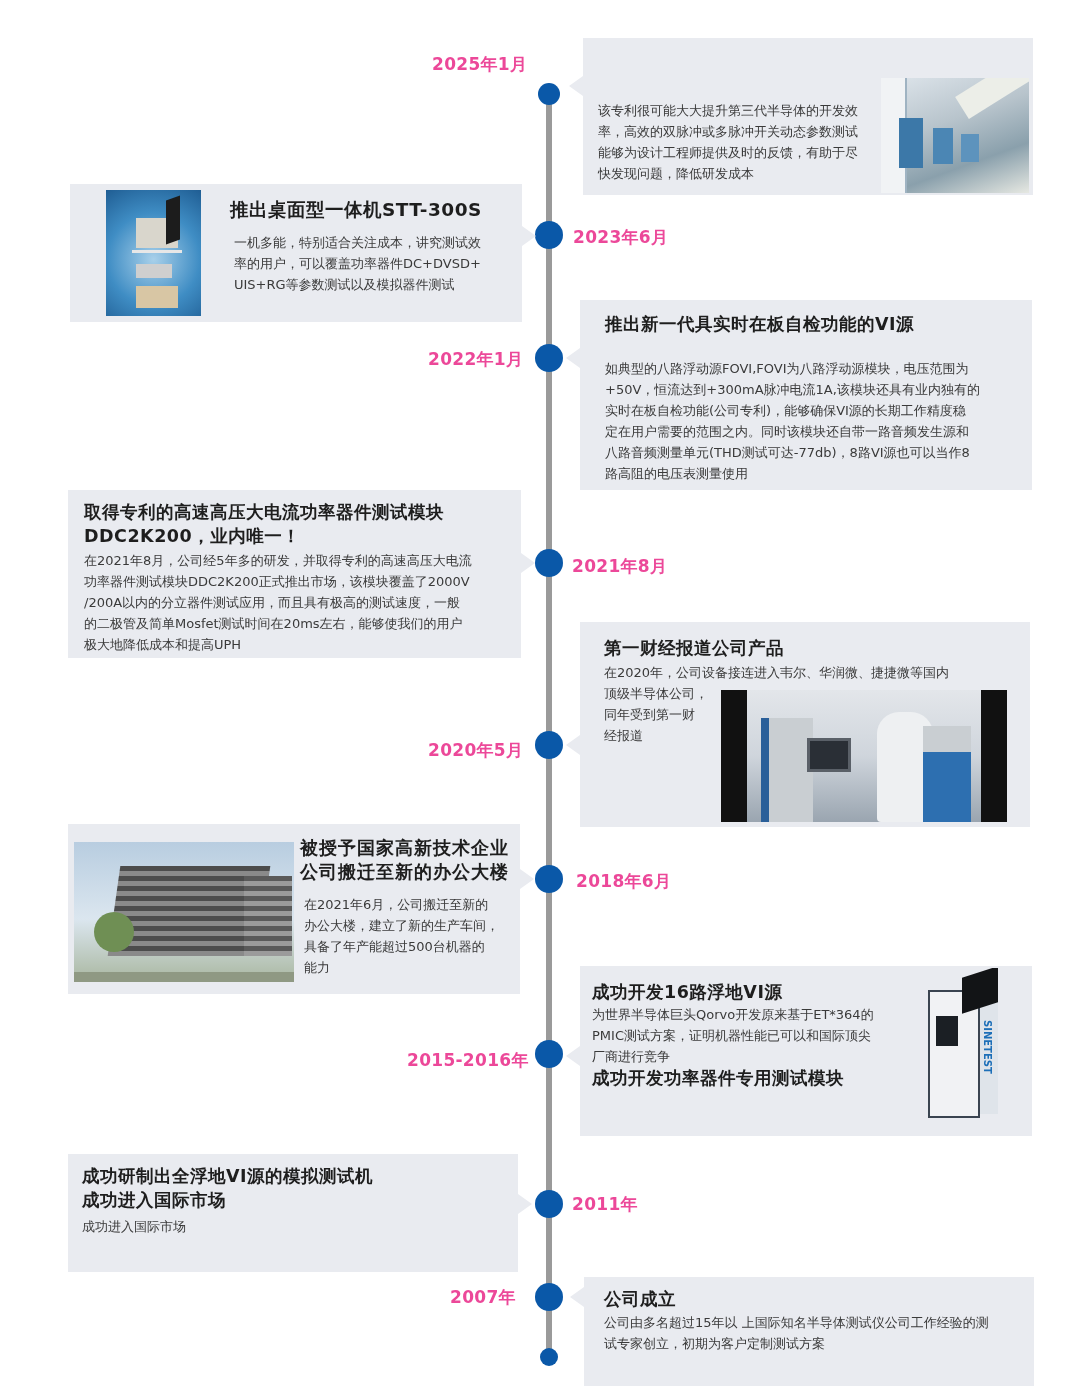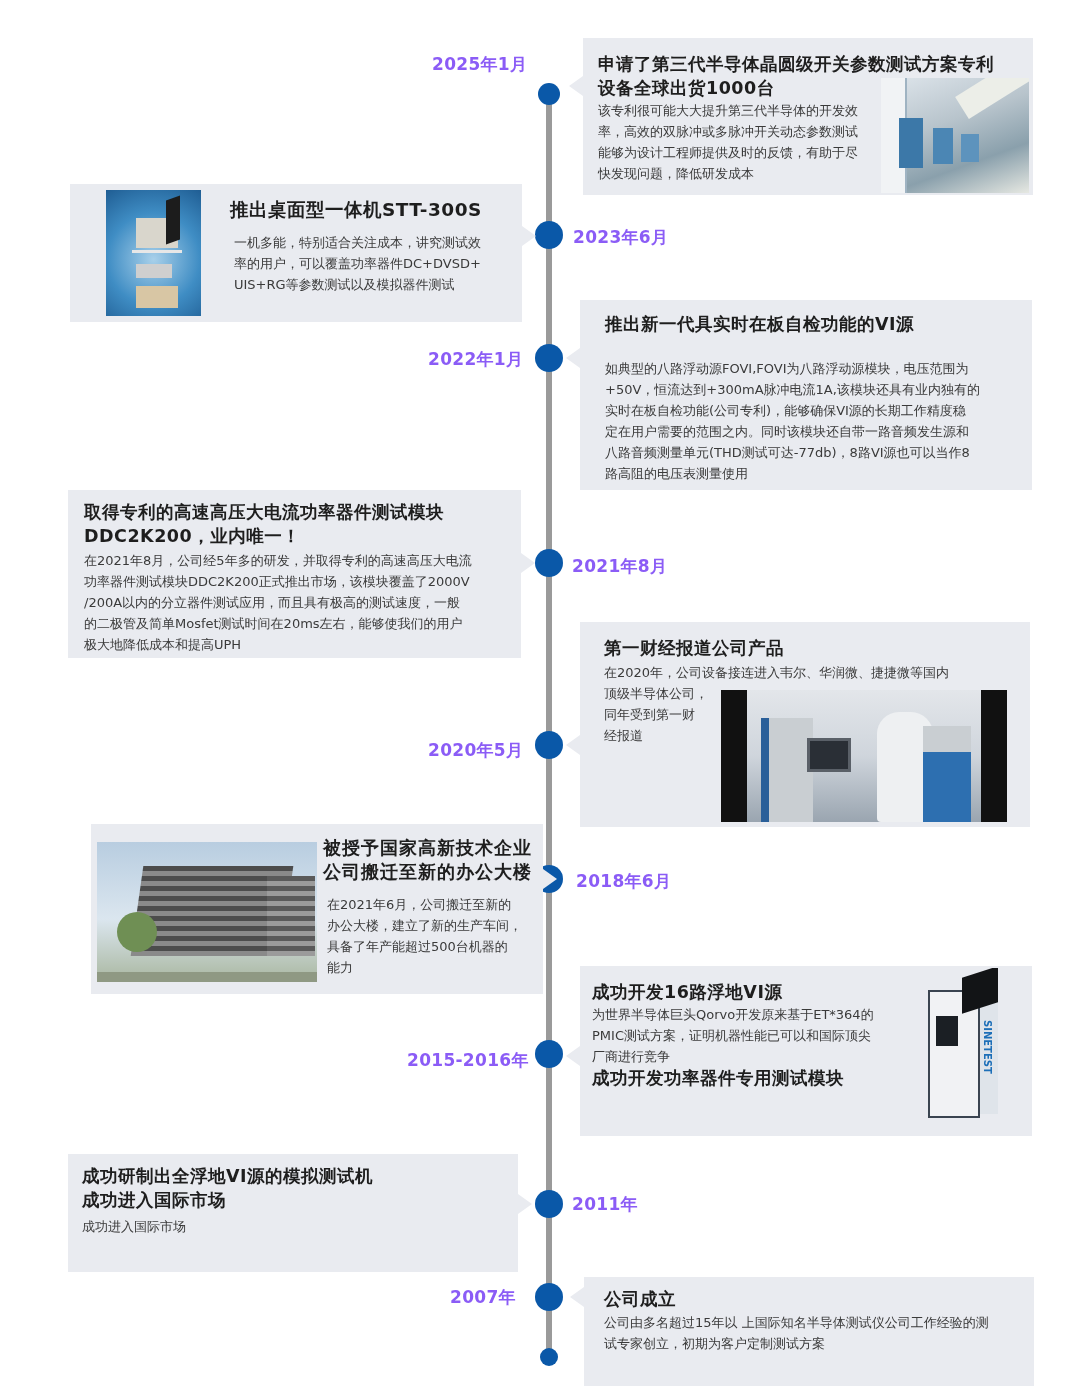--- a/index.html
+++ b/index.html
@@ -3,21 +3,21 @@
 <meta charset="utf-8">
 <style>
   * { box-sizing: border-box; margin: 0; padding: 0; }
   html, body { width: 1080px; height: 1391px; background: #ffffff; overflow: hidden; }
   body { position: relative; font-family: "DejaVu Sans", "Liberation Sans", sans-serif; color: #2b2b2b; }
 
   .axis { position: absolute; left: 546px; top: 92px; width: 6px; height: 1265px; background: #9a9a9a; }
   .dot { position: absolute; width: 22px; height: 22px; border-radius: 50%; background: #0a58a8; }
   .dot.lg { width: 28px; height: 28px; }
   .dot.sm { width: 18px; height: 18px; }
-  .date { position: absolute; font-weight: bold; font-size: 17px; color: #8b5cf6; white-space: nowrap; letter-spacing: 0.3px; }
+  .date { position: absolute; font-weight: bold; font-size: 17px; color: #ec4899; white-space: nowrap; letter-spacing: 0.3px; }
 
   .card { position: absolute; background: #e9ebf0; }
   .card.right::before { content: ""; position: absolute; left: -14px; width: 0; height: 0;
     border-top: 10px solid transparent; border-bottom: 10px solid transparent; border-right: 14px solid #e9ebf0; }
   .card.left::after { content: ""; position: absolute; right: -14px; width: 0; height: 0;
     border-top: 10px solid transparent; border-bottom: 10px solid transparent; border-left: 14px solid #e9ebf0; }
 
   .title { font-weight: bold; font-size: 17.5px; color: #1e1e1e; line-height: 24px; letter-spacing: 0.5px; }
   .desc { font-size: 13px; color: #3a3a3a; line-height: 21px; }
 
@@ -77,24 +77,20 @@
 <div class="date" data-name="event-date" style="left:428px; top:348px;">2022年1月</div>
 <div class="date" data-name="event-date" style="left:572px; top:555px;">2021年8月</div>
 <div class="date" data-name="event-date" style="left:428px; top:739px;">2020年5月</div>
 <div class="date" data-name="event-date" style="left:576px; top:870px;">2018年6月</div>
 <div class="date" data-name="event-date" style="left:407px; top:1049px;">2015-2016年</div>
 <div class="date" data-name="event-date" style="left:572px; top:1193px;">2011年</div>
 <div class="date" data-name="event-date" style="left:450px; top:1286px;">2007年</div>
 
 <div class="card right" data-name="event-card-2025-01" style="left:583px; top:38px; width:450px; height:157px;">
   <style></style>
-  <div style="position:absolute; left:15px; top:14px;">
-    <div class="title" data-name="event-title">申请了第三代半导体晶圆级开关参数测试方案专利</div>
-    <div class="title" data-name="event-title">设备全球出货1000台</div>
-  </div>
   <div style="position:absolute; left:15px; top:62px; width:285px;">
     <div class="desc" data-name="event-desc-line">该专利很可能大大提升第三代半导体的开发效</div>
     <div class="desc" data-name="event-desc-line">率，高效的双脉冲或多脉冲开关动态参数测试</div>
     <div class="desc" data-name="event-desc-line">能够为设计工程师提供及时的反馈，有助于尽</div>
     <div class="desc" data-name="event-desc-line">快发现问题，降低研发成本</div>
   </div>
   <div class="photo ph-lab" data-name="production-line-photo" style="left:298px; top:40px; width:148px; height:115px;">
     <div class="frame"></div>
       <div class="m1"></div>
       <div class="m2"></div>
@@ -162,21 +158,21 @@
   <div class="photo ph-news" data-name="news-report-video-still" style="left:141px; top:68px; width:286px; height:132px;">
     <div class="scene">
       <div class="t1"></div>
         <div class="mon"></div>
         <div class="man"></div>
         <div class="t2"></div>
     </div>
   </div>
 </div>
 
-<div class="card left" data-name="event-card-2018-06" style="left:68px; top:824px; width:452px; height:170px;margin-left:23px;">
+<div class="card left" data-name="event-card-2018-06" style="left:68px; top:824px; width:452px; height:170px;">
   <div class="photo ph-bldg" data-name="office-building-photo" style="left:6px; top:18px; width:220px; height:140px;">
     <div class="b1"></div>
       <div class="b2"></div>
       <div class="tree"></div>
       <div class="ground"></div>
   </div>
   <div style="position:absolute; left:232px; top:12px;">
     <div class="title" data-name="event-title" style="font-size:18px; letter-spacing:1px;">被授予国家高新技术企业</div>
     <div class="title" data-name="event-title" style="font-size:18px; letter-spacing:1px;">公司搬迁至新的办公大楼</div>
   </div>

